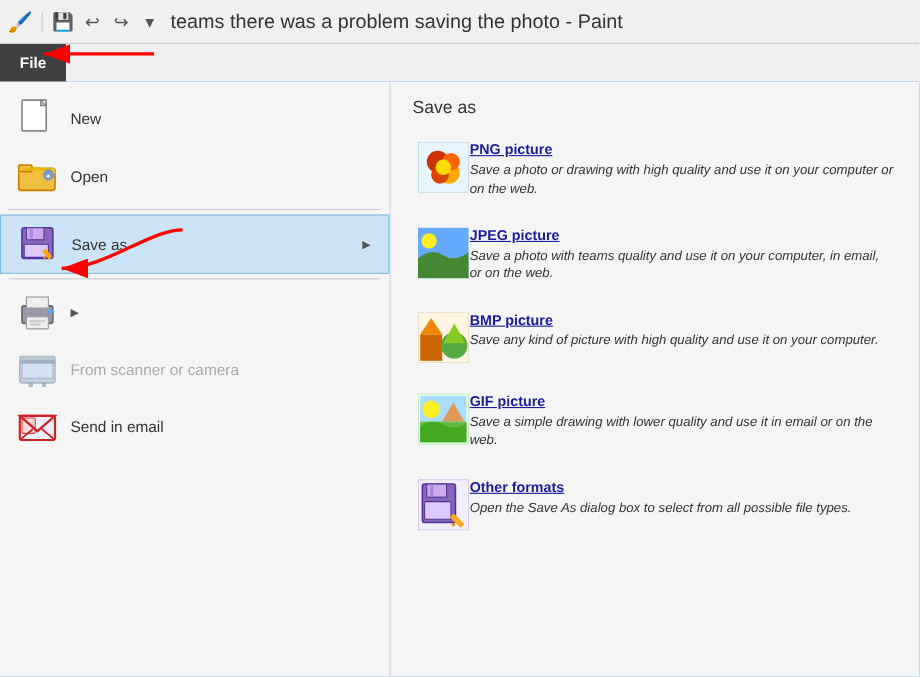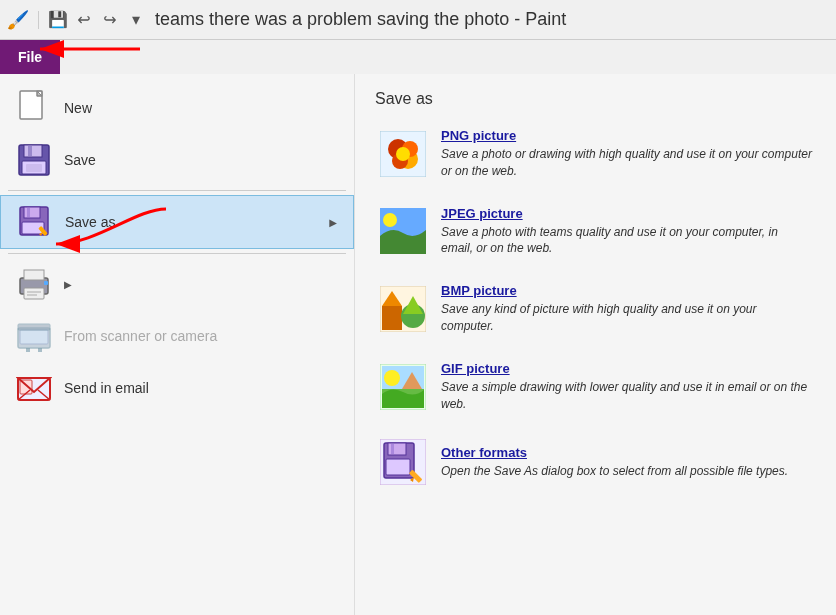--- a/index.html
+++ b/index.html
@@ -35,21 +35,21 @@
     }
 
     
     .ribbon-area {
       height: 34px;
       background: #f0f0f0;
       display: flex;
       align-items: stretch;
     }
     .file-tab {
-      background: #701a75;
+      background: #404040;
       color: white;
       font-size: 14px;
       font-weight: 600;
       padding: 0 18px;
       display: flex;
       align-items: center;
       cursor: pointer;
       position: relative;
     }
 
@@ -113,22 +113,21 @@
       padding: 16px 20px;
     }
     .right-panel-title {
       font-size: 16px;
       color: #333;
       margin-bottom: 16px;
       font-weight: normal;
     }
     .save-option {
       display: flex;
-      align-items: center;
-      gap: 14px;
+      align-items: flex-start;
       margin-bottom: 18px;
       cursor: pointer;
       padding: 4px;
     }
     .save-option-icon {
       width: 48px; height: 48px;
       flex-shrink: 0;
       display: flex; align-items: center; justify-content: center;
     }
     .save-option-text {}
@@ -197,34 +196,36 @@
 
           <svg width="30" height="36" viewBox="0 0 30 36">
             <rect x="1" y="1" width="22" height="28" rx="1" fill="white" stroke="#888" stroke-width="1.5"></rect>
             <polygon points="18,1 23,6 18,6" fill="#bbb" stroke="#888" stroke-width="1"></polygon>
             <rect x="18" y="1" width="5" height="5" fill="none" stroke="#888" stroke-width="1"></rect>
           </svg>
         </div>
         <span class="menu-item-label">New</span>
       </div>
 
-
       <div class="menu-item">
         <div class="menu-item-icon">
 
-          <svg width="32" height="32" viewBox="0 0 32 32">
-            <rect x="1" y="1" width="30" height="30" rx="2" fill="#6655aa" stroke="#443388" stroke-width="1.5"></rect>
-            <rect x="6" y="1" width="18" height="12" fill="#ccbbee" stroke="#443388" stroke-width="1"></rect>
-            <rect x="10" y="2" width="4" height="10" fill="#9988cc"></rect>
-            <rect x="4" y="17" width="24" height="13" rx="1" fill="#ddccff" stroke="#443388" stroke-width="1"></rect>
-            <rect x="8" y="20" width="16" height="8" rx="1" fill="#ccbbee"></rect>
-          </svg>
-        </div>
-        <span class="menu-item-label">Save</span>
-      </div>
+          <svg width="36" height="30" viewBox="0 0 36 30">
+            <rect x="1" y="8" width="33" height="20" rx="2" fill="#f0c040" stroke="#c88000" stroke-width="1.5"></rect>
+            <rect x="1" y="8" width="33" height="5" fill="#f0c040" stroke="#c88000" stroke-width="0"></rect>
+            <rect x="1" y="5" width="12" height="6" rx="1" fill="#f0c040" stroke="#c88000" stroke-width="1.5"></rect>
+            <path d="M2 10 Q18 4 34 10" fill="#e8b800" stroke="none"></path>
+
+            <circle cx="28" cy="14" r="5" fill="#4488ff" opacity="0.7"></circle>
+            <text x="25" y="18" font-size="7" fill="white">✦</text>
+          </svg>
+        </div>
+        <span class="menu-item-label">Open</span>
+      </div>
+
 
       <div class="menu-separator"></div>
 
       <div class="menu-item active" style="position:relative;">
         <div class="menu-item-icon">
 
           <svg width="32" height="32" viewBox="0 0 32 32">
             <rect x="1" y="1" width="28" height="28" rx="2" fill="#8866bb" stroke="#553399" stroke-width="1.5"></rect>
             <rect x="5" y="1" width="16" height="11" fill="#ccaaee" stroke="#553399" stroke-width="1"></rect>
             <rect x="8" y="2" width="3" height="9" fill="#aa88dd"></rect>

